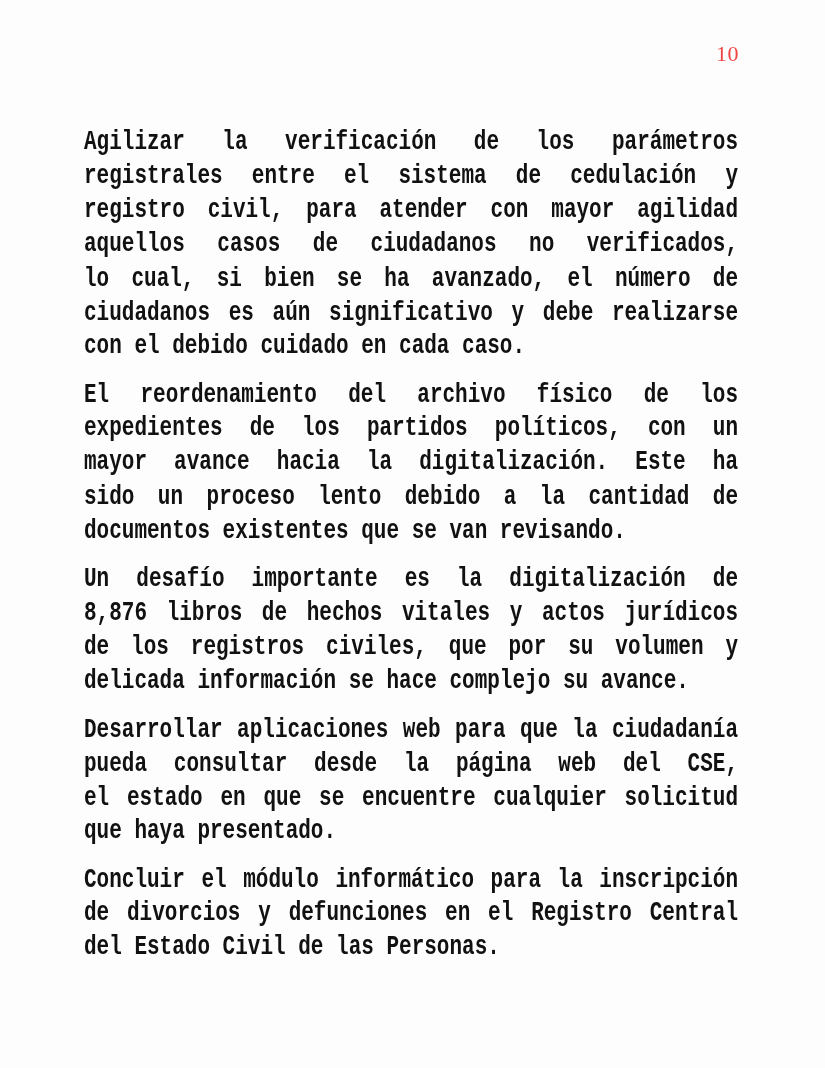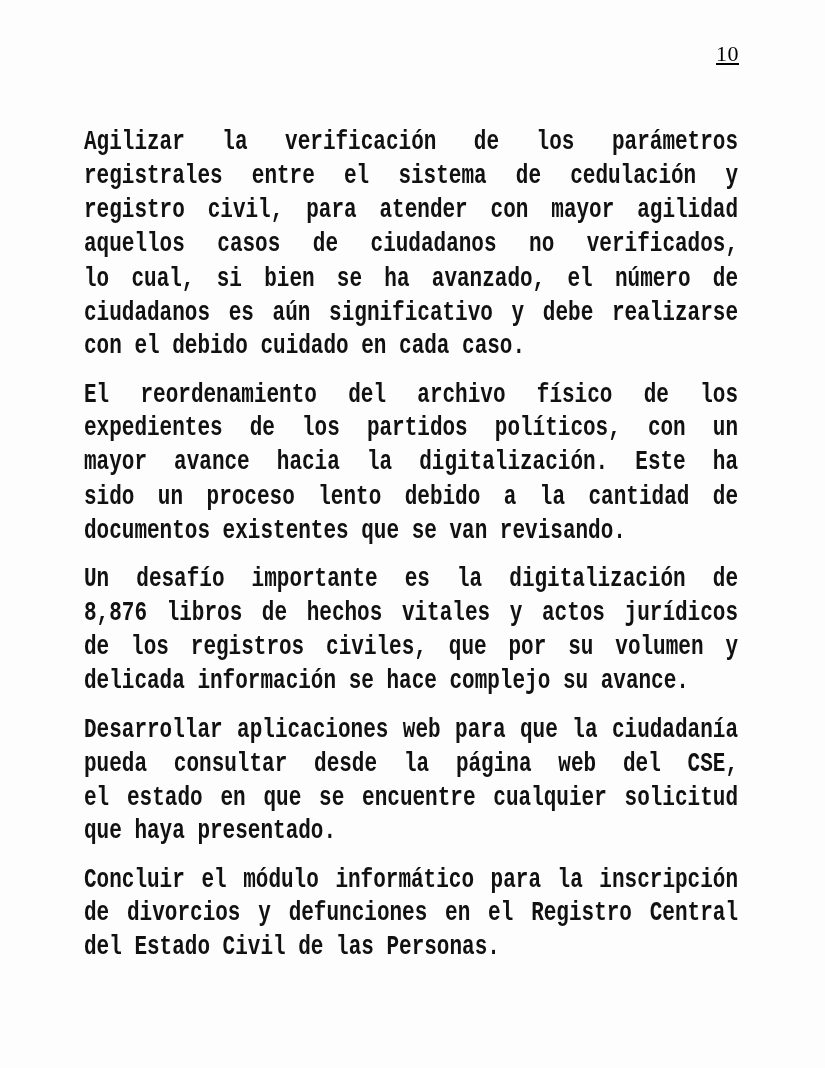--- a/index.html
+++ b/index.html
@@ -16,22 +16,21 @@
     overflow: hidden;
   }
   .page-number {
     position: absolute;
     top: 43px;
     right: 86px;
     font-family: "Liberation Serif", serif;
     font-size: 22px;
     line-height: 22px;
     letter-spacing: 0.5px;
-    color: #000000;
-    text-decoration: underline;
+    color: #ef4444;
   }
   .body-text {
     position: absolute;
     left: 84px;
     top: 126px;
     width: 654px;
     transform: scaleY(1.3);
     transform-origin: 0 0;
     font-family: "Liberation Mono", "DejaVu Sans Mono", monospace;
     font-weight: bold;

